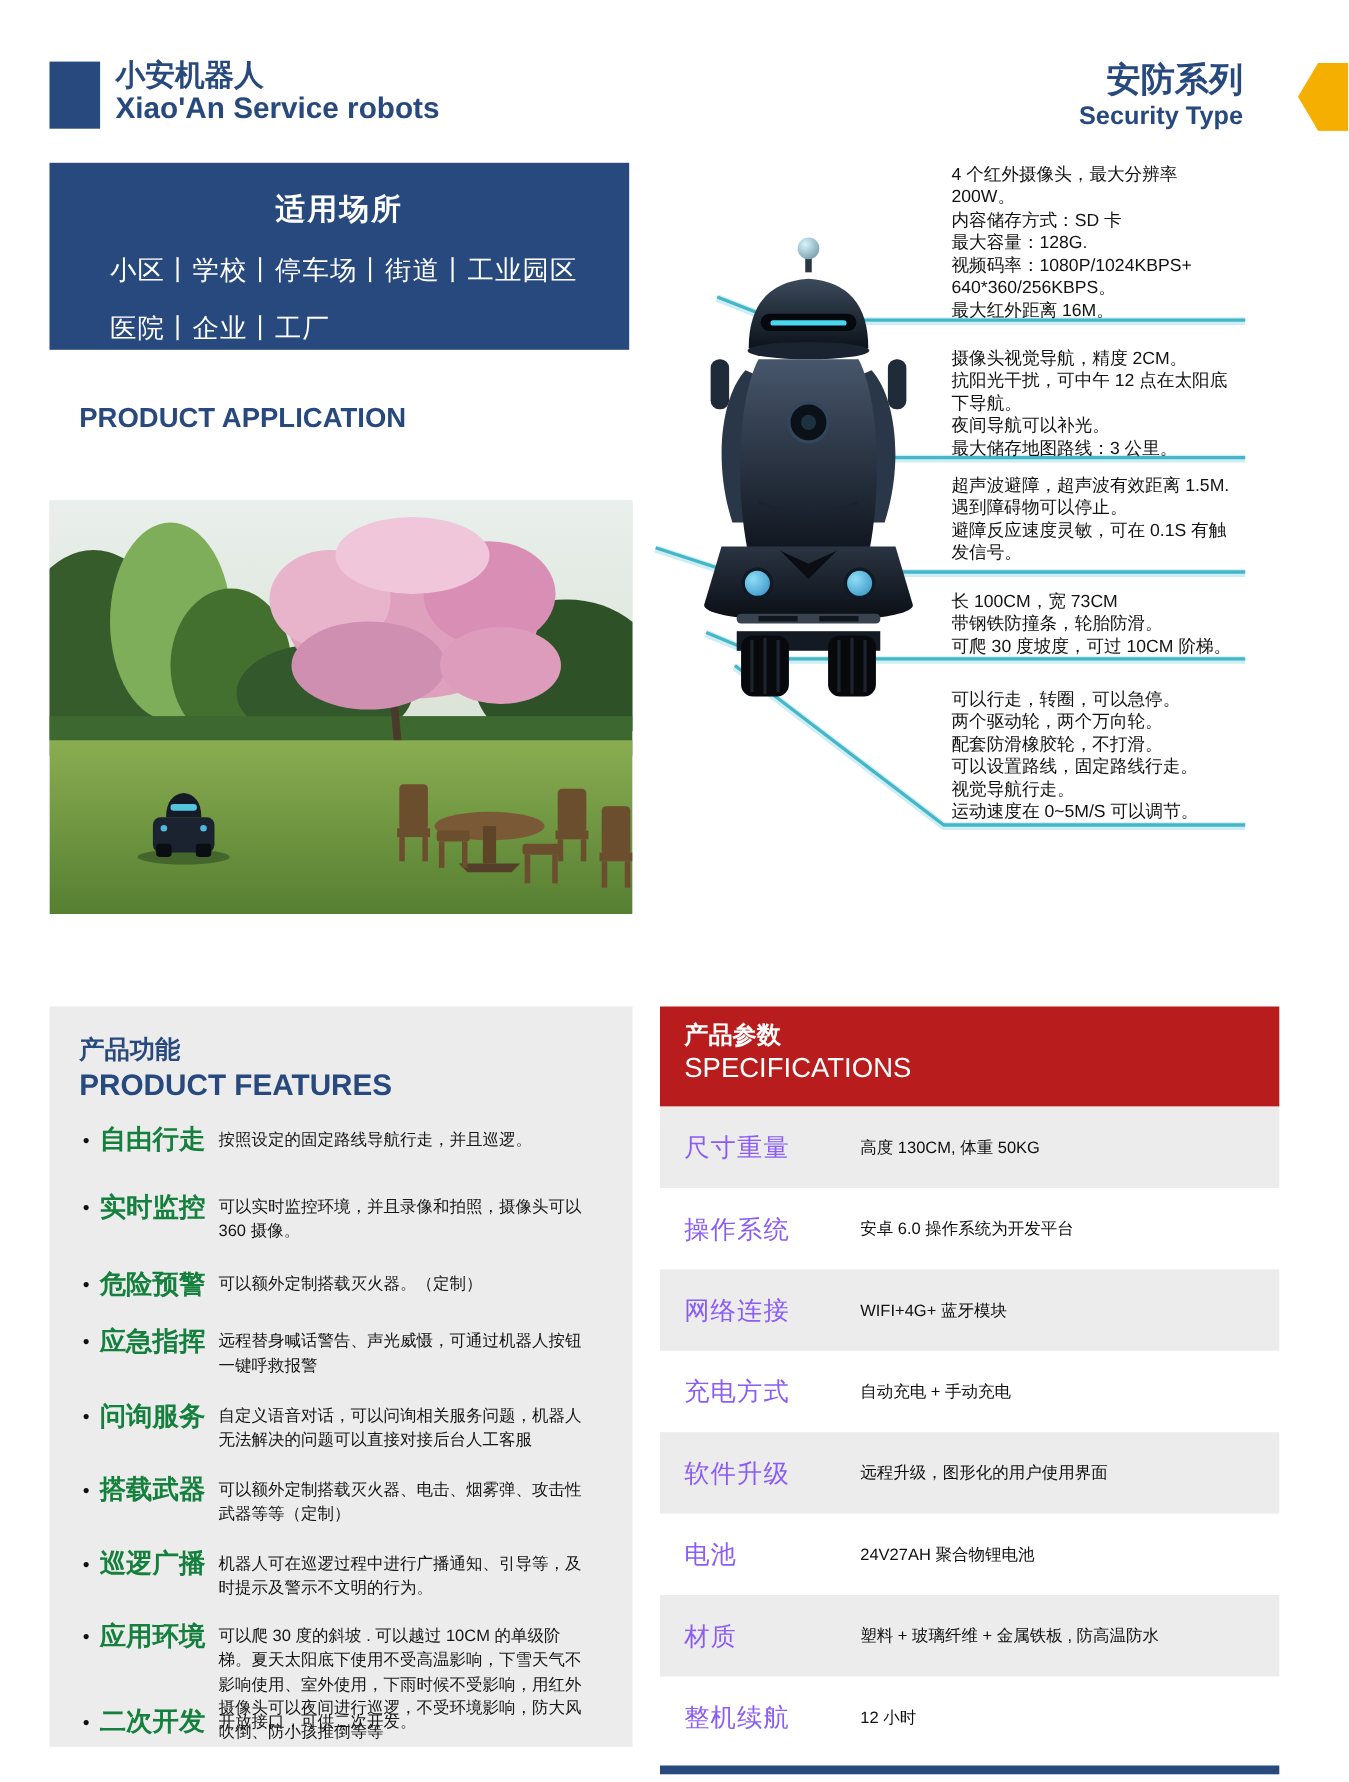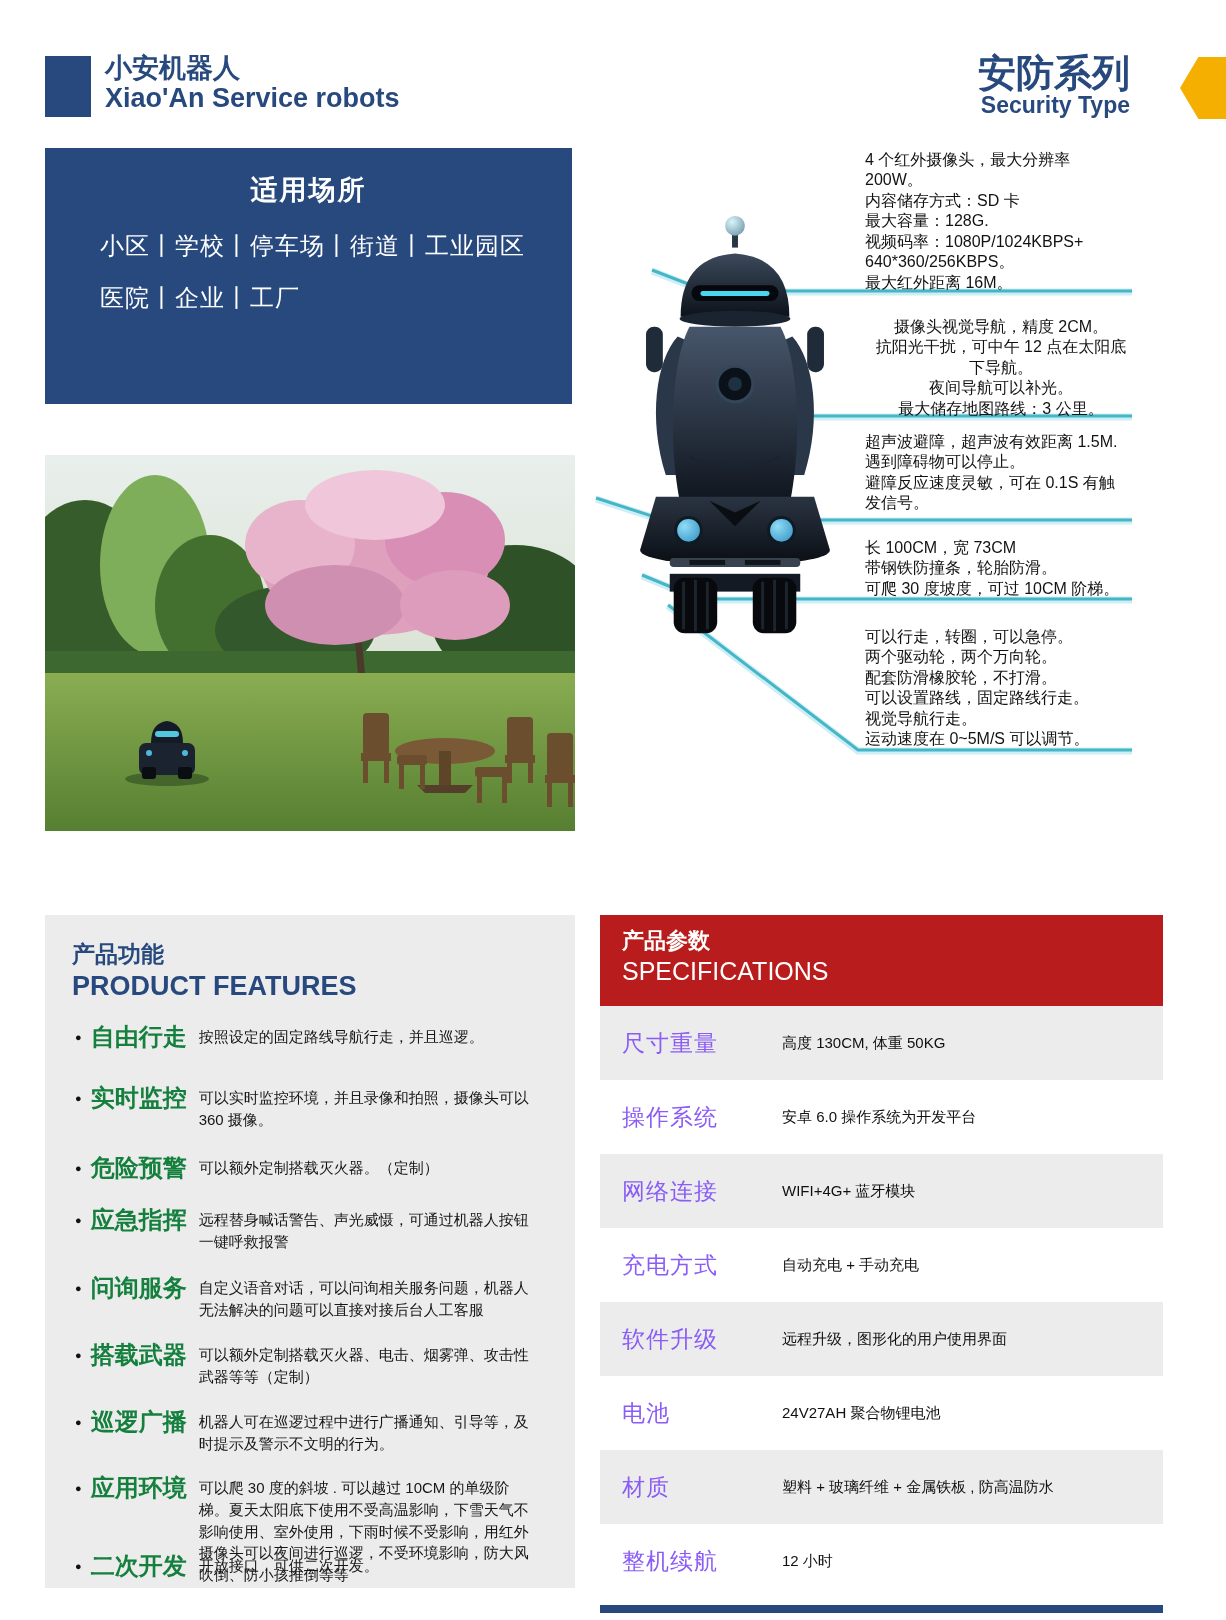--- a/index.html
+++ b/index.html
@@ -8,43 +8,43 @@
     font-family:"Liberation Sans","DejaVu Sans",sans-serif;color:#161616;
   }
   .abs{position:absolute;}
 
   
   .brand-square{left:45px;top:56px;width:46px;height:61px;background:#27497E;}
   .brand-titles{left:105px;top:53px;line-height:30px;color:#27497E;font-weight:bold;}
   .brand-zh{font-size:27px;}
   .brand-en{font-size:27px;}
   .series{right:96px;top:55px;text-align:right;color:#27497E;font-weight:bold;}
-  .series-zh{font-size:38px;line-height:36px;}
+  .series-zh{font-size:31px;line-height:36px;}
   .series-en{font-size:23px;line-height:28px;}
   .series-arrow{left:1180px;top:57px;width:46px;height:62px;background:#F5AF00;
     clip-path:polygon(100% 0,40% 0,0 50%,40% 100%,100% 100%);}
 
   
-  .suitable-box{left:45px;top:148px;width:527px;height:256px;background:#27497E;color:#fff;}
+  .suitable-box{left:45px;top:148px;width:527px;height:170px;background:#27497E;color:#fff;}
   .suitable-title{position:absolute;left:0;top:24px;width:100%;text-align:center;font-size:27px;font-weight:bold;letter-spacing:2px;}
   .suitable-line1{position:absolute;left:55px;top:82px;font-size:24px;letter-spacing:1px;}
   .suitable-line2{position:absolute;left:55px;top:134px;font-size:24px;letter-spacing:1px;}
 
   
   .app-heading{left:72px;top:366px;color:#27497E;font-weight:bold;line-height:28px;}
   .app-zh{font-size:24px;}
   .app-en{font-size:25px;}
 
   .photo{left:45px;top:455px;width:530px;height:376px;background:#dfe5dc;}
 
   
   .co-text{position:absolute;left:865px;width:272px;font-size:16px;line-height:1.28;
     color:#121212;white-space:pre-line;z-index:3;}
   .co-1{top:150px;}
-  .co-2{top:317px;text-align:center;}
+  .co-2{top:317px;}
   .co-3{top:432px;}
   .co-4{top:538px;}
   .co-5{top:627px;}
   .lines-layer{left:0;top:0;width:1226px;height:1620px;z-index:1;pointer-events:none;}
   .robot-wrap{left:585px;top:210px;width:300px;height:435px;z-index:2;}
 
   
   .features-panel{left:45px;top:915px;width:530px;height:673px;background:#ECECEC;}
   .features-heading{left:72px;top:938px;color:#27497E;font-weight:bold;line-height:32px;}
   .features-zh{font-size:23px;}

